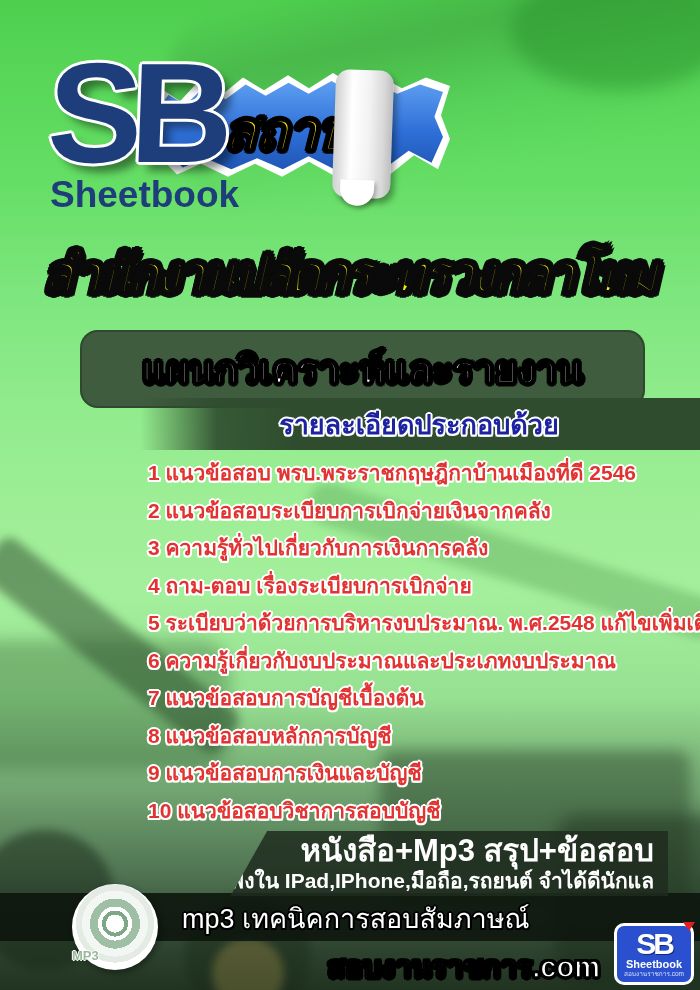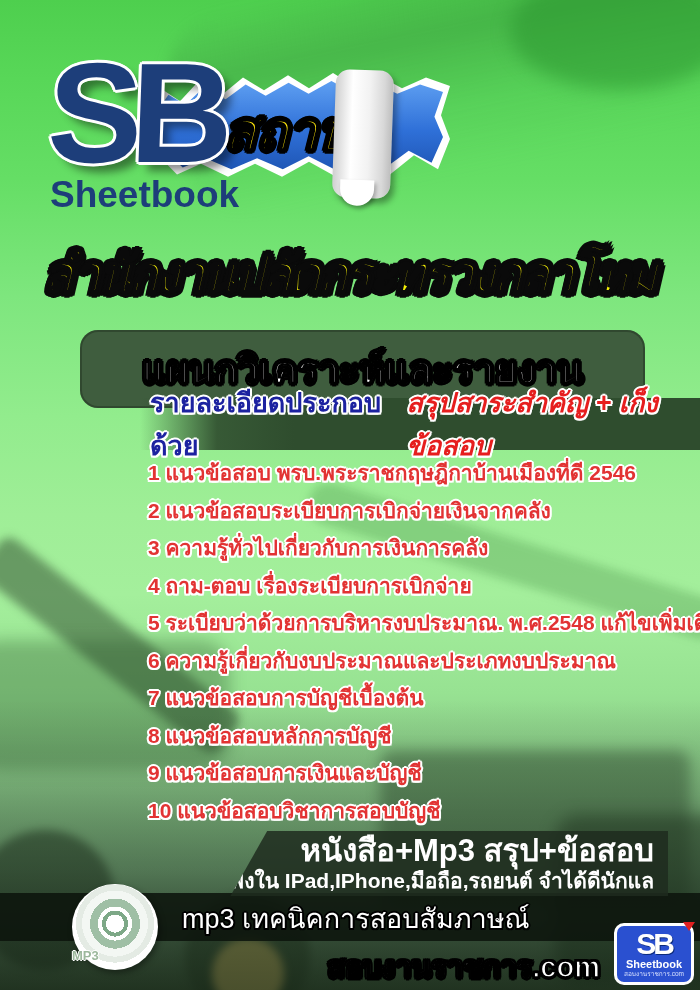--- a/index.html
+++ b/index.html
@@ -171,21 +171,20 @@
   </div>
 
   <div class="main-title">สำนักงานปลัดกระทรวงกลาโหม</div>
 
   <div class="position-bar">
     <span class="txt">แผนกวิเคราะห์และรายงาน</span>
   </div>
 
   <div class="details-bar">
     <span class="details-label ow">รายละเอียดประกอบด้วย</span>
-    <span class="details-highlight ow">สรุปสาระสำคัญ + เก็งข้อสอบ</span>
   </div>
 
   <ol class="contents">
     <li class="ow">1 แนวข้อสอบ พรบ.พระราชกฤษฎีกาบ้านเมืองที่ดี 2546</li>
     <li class="ow">2 แนวข้อสอบระเบียบการเบิกจ่ายเงินจากคลัง</li>
     <li class="ow">3 ความรู้ทั่วไปเกี่ยวกับการเงินการคลัง</li>
     <li class="ow">4 ถาม-ตอบ เรื่องระเบียบการเบิกจ่าย</li>
     <li class="ow">5 ระเบียบว่าด้วยการบริหารงบประมาณ. พ.ศ.2548 แก้ไขเพิ่มเติม</li>
     <li class="ow">6 ความรู้เกี่ยวกับงบประมาณและประเภทงบประมาณ</li>
     <li class="ow">7 แนวข้อสอบการบัญชีเบื้องต้น</li>

